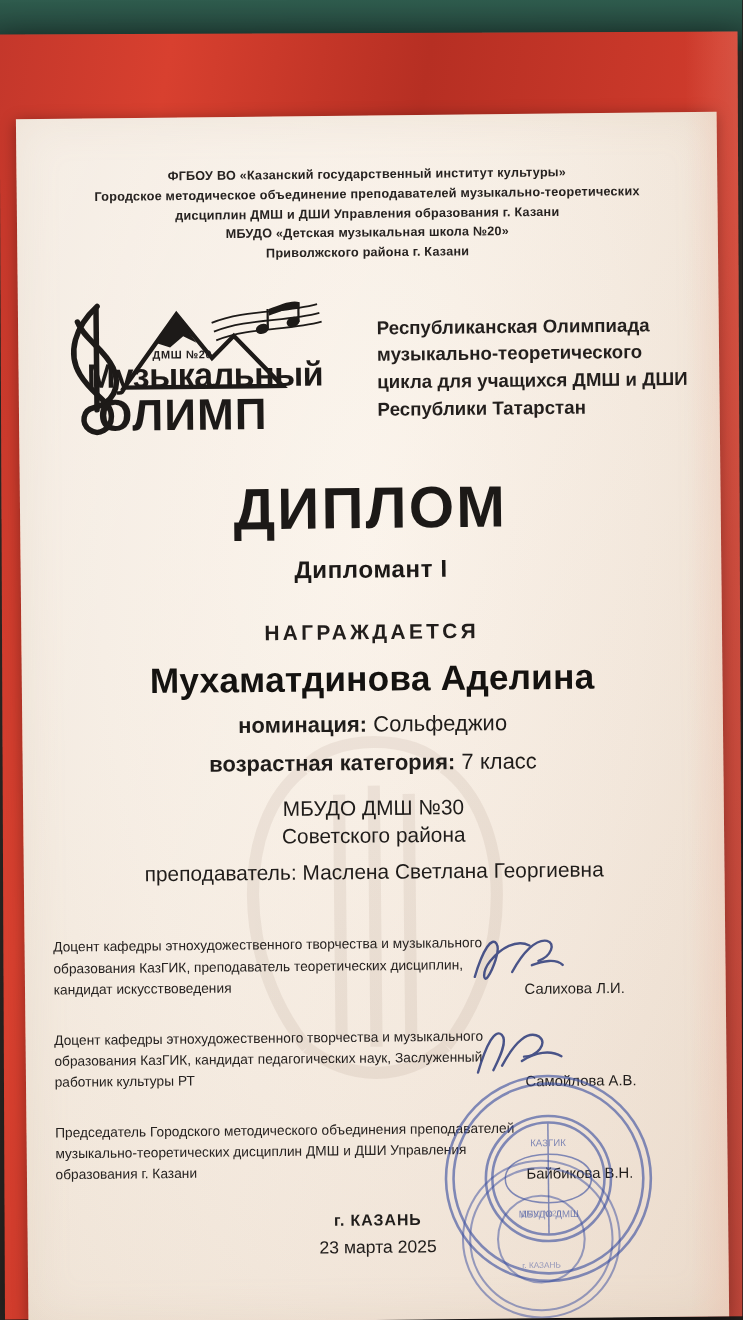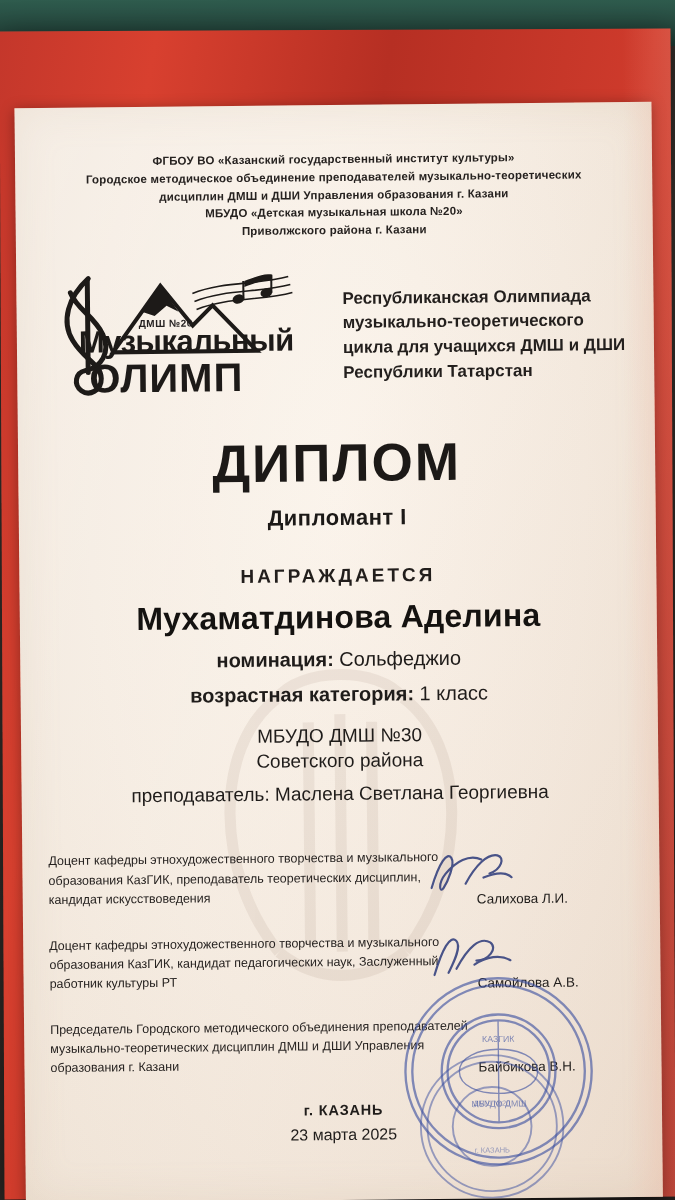--- a/index.html
+++ b/index.html
@@ -350,21 +350,21 @@
 
         <div class="awarded">НАГРАЖДАЕТСЯ</div>
         <div class="recipient">Мухаматдинова Аделина</div>
 
         <div class="kv">
           <b>номинация:</b>
           <span>Сольфеджио</span>
         </div>
         <div class="kv">
           <b>возрастная категория:</b>
-          <span>1 класс</span>
+          <span>7 класс</span>
         </div>
 
         <div class="school">
           <div>МБУДО ДМШ №30</div>
           <div>Советского района</div>
         </div>
 
         <div class="teacher">
           <span>преподаватель:</span>
           <span>Маслена Светлана Георгиевна</span>

